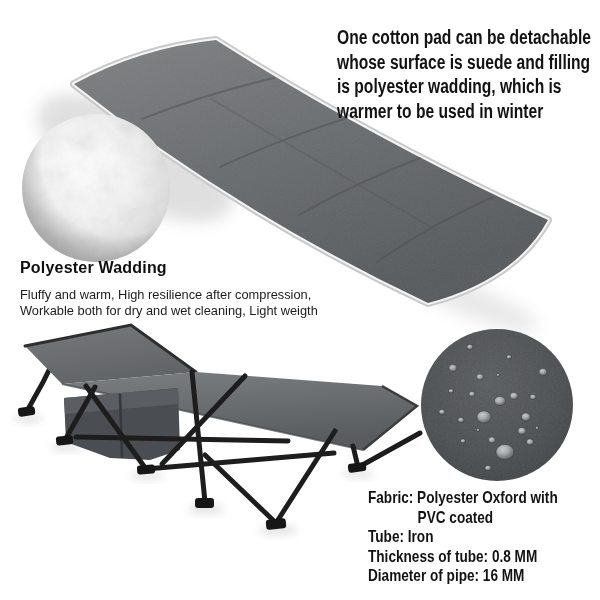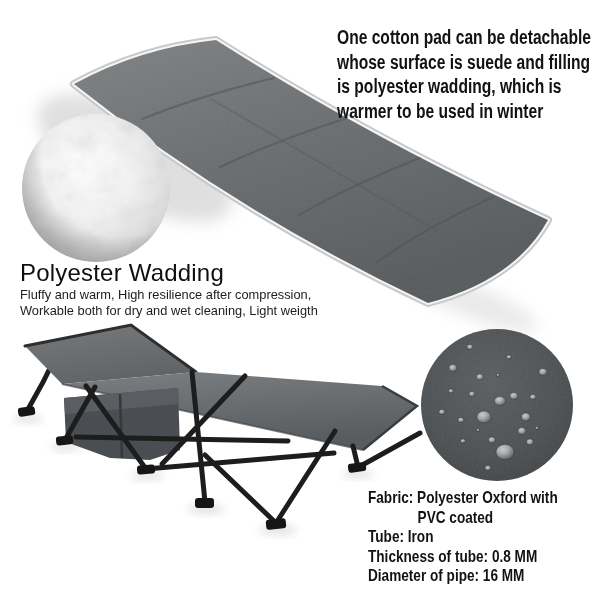--- a/index.html
+++ b/index.html
@@ -11,21 +11,21 @@
   .stage{position:absolute;left:0;top:0;width:600px;height:536px;}
   svg.scene{position:absolute;left:0;top:0;}
 
   .top-note{
     position:absolute;left:337px;top:25px;width:345px;
     font-weight:bold;font-size:20px;line-height:24.5px;color:#121212;
     transform:scaleX(0.78);transform-origin:0 0;white-space:nowrap;
   }
   .wadding-title{
     position:absolute;left:20px;top:259px;
-    font-weight:normal;font-size:24px;color:#0f0f0f;letter-spacing:0.2px;
+    font-weight:bold;font-size:16px;color:#0f0f0f;letter-spacing:0.2px;
     white-space:nowrap;
   }
   .wadding-desc{
     position:absolute;left:20px;top:287px;width:360px;
     font-size:13.5px;line-height:15.5px;color:#1c1c1c;
     transform:scaleX(0.95);transform-origin:0 0;white-space:nowrap;
   }
   .specs{
     position:absolute;left:368px;top:488px;width:300px;
     font-weight:bold;font-size:17px;line-height:19.5px;color:#121212;

